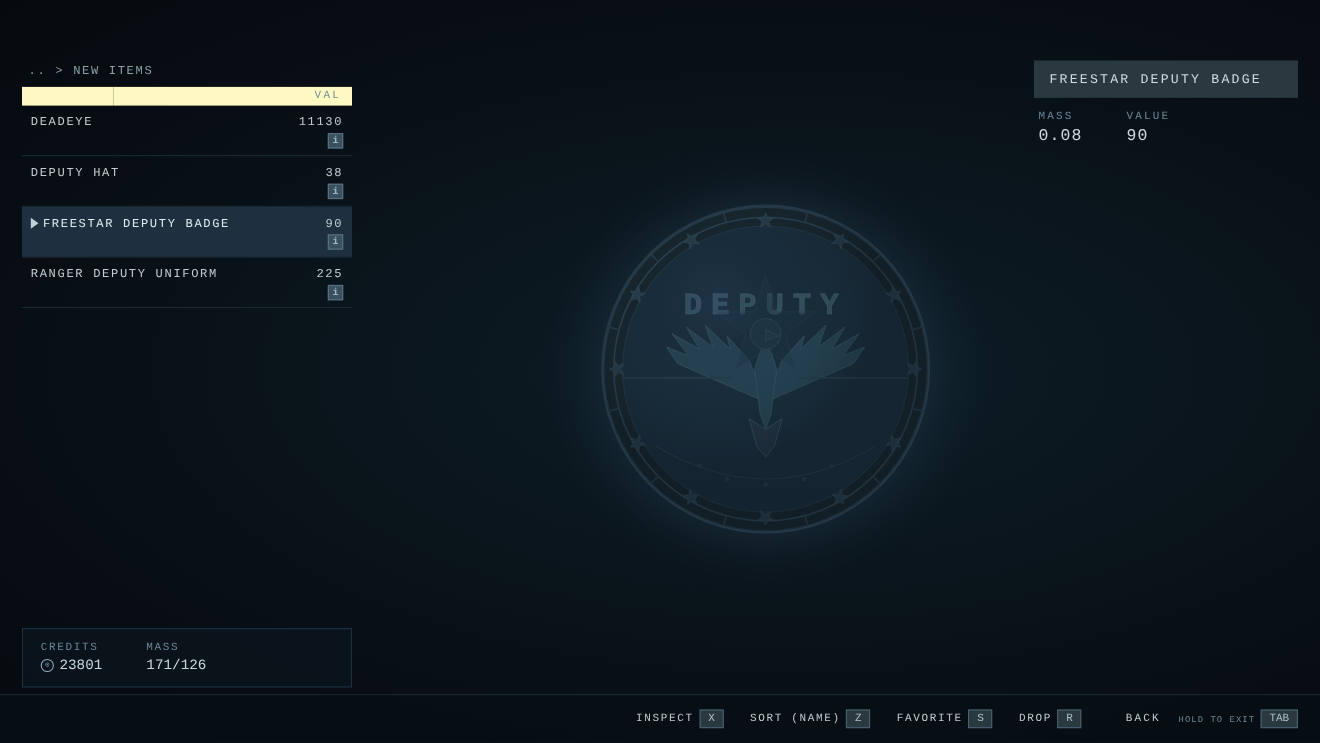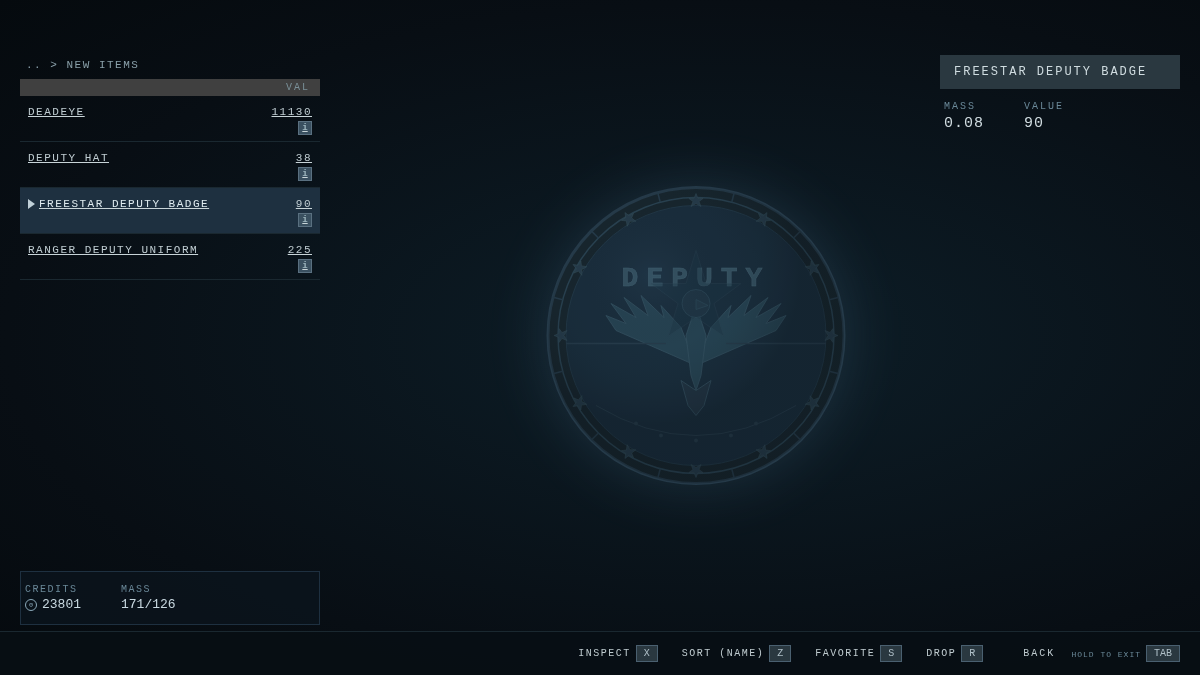--- a/index.html
+++ b/index.html
@@ -57,40 +57,39 @@
       margin-bottom: 4px;
       text-transform: uppercase;
     }
 
     .inventory-table {
       width: 100%;
       border-collapse: collapse;
     }
 
     .col-header {
-      background: #404040;
+      background: #fef9c3;
       font-size: 10px;
       letter-spacing: 2px;
       color: #7a9098;
       padding: 3px 8px;
       text-transform: uppercase;
     }
 
     .col-header-val {
       text-align: right;
       padding-right: 10px;
     }
 
     .item-row {
       border-bottom: 1px solid #1a2830;
     }
 
     .item-row td {
       padding: 0;
-      text-decoration: underline;
     }
 
     .item-main {
       display: flex;
       justify-content: space-between;
       align-items: center;
       padding: 10px 8px 2px 8px;
       font-size: 11px;
       letter-spacing: 1.5px;
       text-transform: uppercase;
@@ -142,21 +141,21 @@
     }
 
     
     .bottom-bar {
       position: absolute;
       bottom: 50px;
       left: 20px;
       width: 300px;
       background: rgba(10, 20, 28, 0.85);
       border: 1px solid #1e3040;
-      padding: 12px 4px;
+      padding: 12px 16px;
       display: flex;
       gap: 40px;
     }
 
     .stat-group {
       display: flex;
       flex-direction: column;
       gap: 2px;
     }
 

